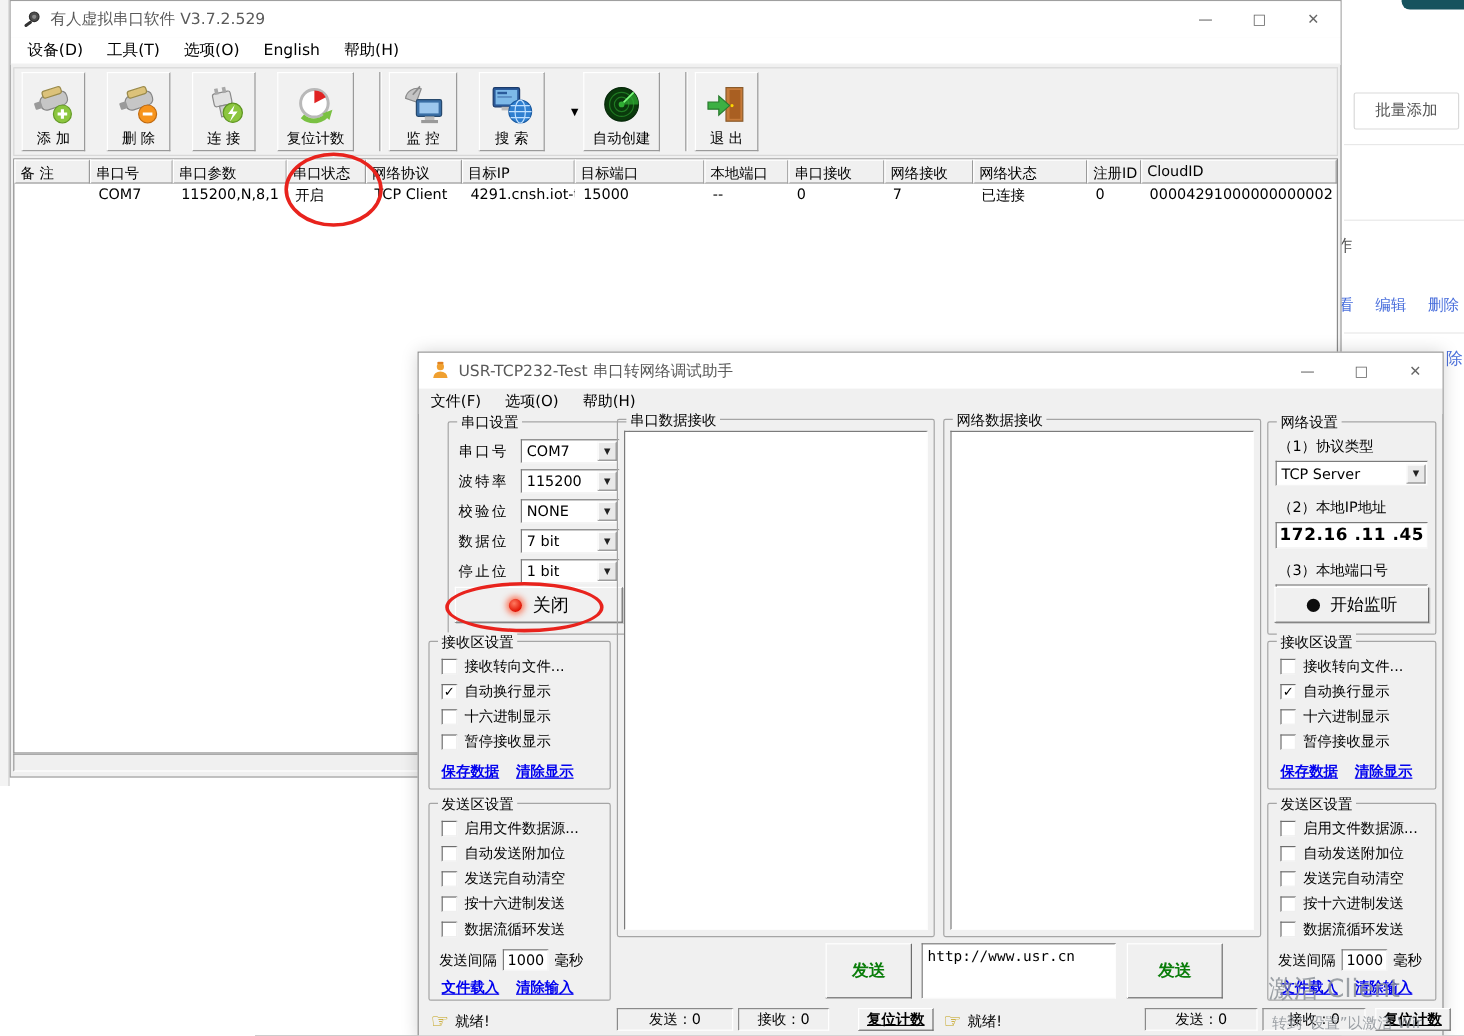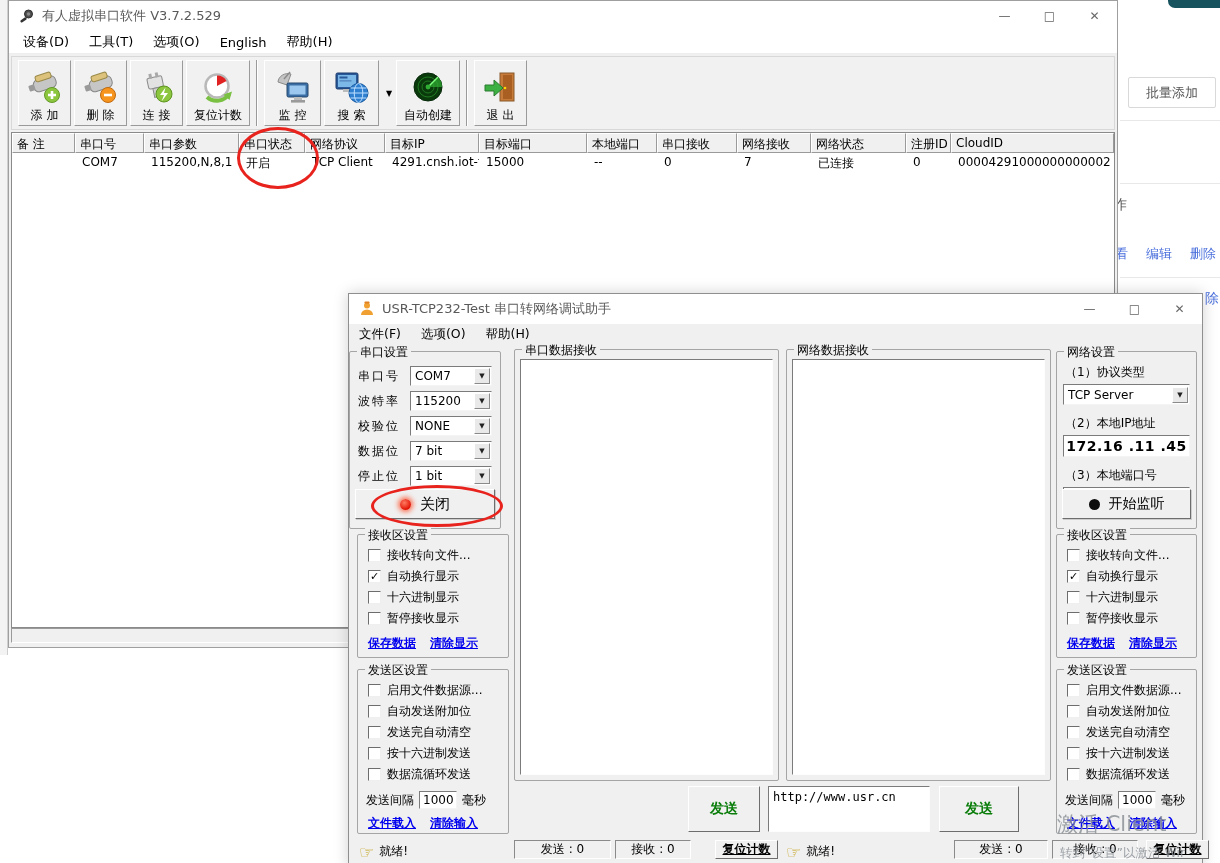--- a/index.html
+++ b/index.html
@@ -20,21 +20,21 @@
   .title-text { color:#5a5a5a; font-size:13px; margin-left:7px; white-space:nowrap; }
   .win-controls { position:absolute; right:0; top:0; height:30px; display:flex; }
   .wc { width:45px; height:30px; display:flex; align-items:center; justify-content:center; color:#666; font-size:12px; }
   .menubar { position:absolute; left:0; right:0; display:flex; align-items:center; gap:20px; padding-left:14px; font-size:13px; }
   .menu-item { white-space:nowrap; }
 
   
   .vcom { position:absolute; left:8px; top:0; width:1110px; height:648px; background:#f0f0f0; border:1px solid #9f9f9f; }
   .vcom .menubar { top:30px; height:23px; background:#fff; border-bottom:1px solid #eee; }
   .toolbar { position:absolute; left:2px; right:2px; top:55px; height:74px; background:#f1f1f1; border:1px solid #d8d8d8; display:flex; align-items:center; padding-left:6px; }
-  .tbtn { height:66px; display:flex; flex-direction:column; align-items:center; justify-content:flex-end; padding:2px 3px 1px; border:1px solid; border-color:#ffffff #9a9a9a #9a9a9a #ffffff; background:#f1f1f1; margin-right:3px; font-size:12px; white-space:nowrap; }
+  .tbtn { height:66px; display:flex; flex-direction:column; align-items:center; justify-content:flex-end; padding:2px 3px 1px; border:1px solid; border-color:#ffffff #9a9a9a #9a9a9a #ffffff; background:#f1f1f1; margin-right:18px; font-size:12px; white-space:nowrap; }
   .tbtn svg { margin-bottom:1px; }
   .tsep { width:2px; height:66px; border-left:1px solid #9a9a9a; border-right:1px solid #ffffff; margin:0 6px 0 3px; }
   .dd-arrow { width:14px; height:66px; display:flex; align-items:center; justify-content:center; font-size:8px; color:#000; }
   .vtable { position:absolute; left:2px; top:131px; right:2px; height:496px; background:#fff; border:1px solid #8a8a8a; }
   .thead { display:flex; height:20px; }
   .th { background:#f0f0f0; border-top:1px solid #fff; border-left:1px solid #fff; border-right:1px solid #9a9a9a; border-bottom:1px solid #9a9a9a; padding:2px 4px; font-size:12px; white-space:nowrap; overflow:hidden; flex-shrink:0; }
   .trow { display:flex; height:19px; }
   .td { padding:2px 2px 2px 7px; font-size:12px; white-space:nowrap; overflow:hidden; flex-shrink:0; }
   .c0{width:63px}.c1{width:69px}.c2{width:95px}.c3{width:66px}.c4{width:80px}.c5{width:94px}.c6{width:108px}.c7{width:70px}.c8{width:80px}.c9{width:74px}.c10{width:95px}.c11{width:45px}.c12{flex:1}
   .vstatus { position:absolute; left:2px; right:2px; bottom:4px; height:15px; background:#f0f0f0; border:1px solid; border-color:#9a9a9a #ffffff #ffffff #9a9a9a; }
@@ -270,21 +270,21 @@
         <span class="wc">□</span>
         <span class="wc">✕</span>
       </div>
     </div>
     <div class="menubar">
       <span class="menu-item">文件(F)</span>
       <span class="menu-item">选项(O)</span>
       <span class="menu-item">帮助(H)</span>
     </div>
 
-    <div class="group" style="left:0; top:57px; width:152px; height:178px;">
+    <div class="group" style="left:24px; top:57px; width:152px; height:178px;">
       <span class="gtitle">串口设置</span>
       <div class="frow">
           <span class="flabel">串口号</span>
         <div class="combo">
             <span class="combo-val">COM7</span>
             <span class="combo-arrow">▼</span>
           </div>
         </div>
       <div class="frow">
           <span class="flabel">波特率</span>

